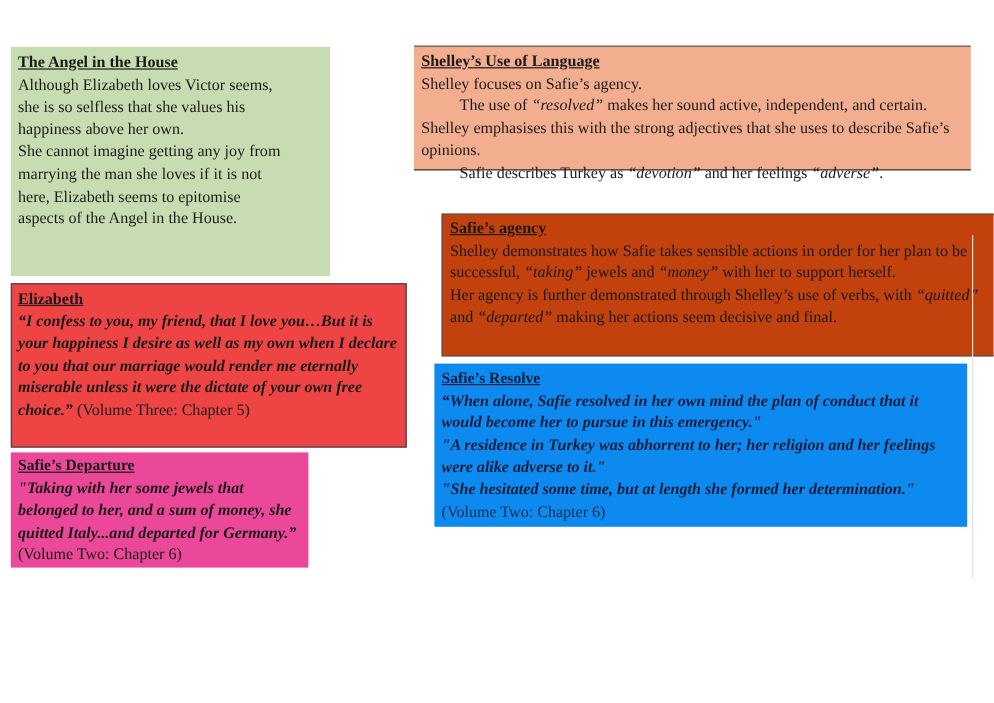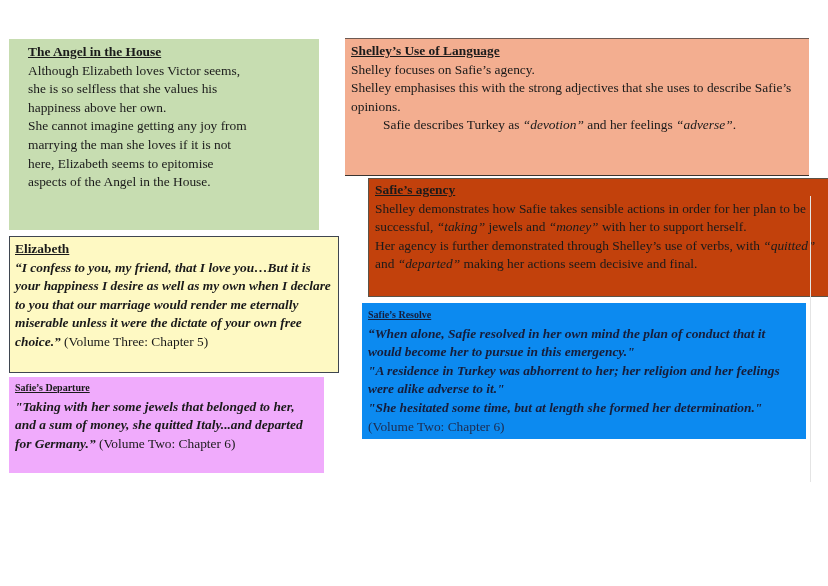--- a/index.html
+++ b/index.html
@@ -20,45 +20,45 @@
       box-sizing: border-box;
       font-size: 13.4px;
       line-height: 18.6px;
       padding: 3px 6px 3px 6px;
     }
     .title {
       font-weight: bold;
       text-decoration: underline;
       display: block;
     }
-    .title.small { font-size: 10px; }
+    .title.small { font-size: 13px; }
     .line { display: block; }
     .indent { padding-left: 32px; }
     .q { font-weight: bold; font-style: italic; }
     .cite { font-weight: normal; }
     em { font-style: italic; }
 
     #box-angel {
-      left: 9px; top: 39px; width: 310px; height: 191px;
+      left: 9px; top: 39px; width: 266px; height: 191px;
       background: #c7ddb1;
-      padding: 4px 19px;
+      padding: 4px 6px;
     }
     #box-elizabeth {
       left: 9px; top: 236px; width: 330px; height: 137px;
-      background: #fef9c3;
+      background: #ef4444;
       border: 1.5px solid #3f4650;
       padding: 3px 5px;
     }
     #box-departure {
-      left: 9px; top: 377px; width: 315px; height: 96px;
-      background: #f0abfc;
+      left: 9px; top: 377px; width: 248px; height: 96px;
+      background: #ec4899;
       padding: 2px 6px;
     }
     #box-language {
-      left: 345px; top: 38px; width: 464px; height: 138px;
+      left: 345px; top: 38px; width: 464px; height: 104px;
       background: #f3ae90;
       border-top: 1.5px solid #6d5a52;
       border-bottom: 1.5px solid #3a3430;
       padding: 3px 6px;
     }
     #box-agency {
       left: 346px; top: 178px; width: 463px; height: 119px;
       background: #c2410c;
       border: 1.5px solid #5b5347;
       padding: 2px 6px;
@@ -97,20 +97,21 @@
 </div>
 
 <div class="box" id="box-departure">
   <span class="title small">Safie’s Departure</span>
   <span><span class="q">"Taking with her some jewels that belonged to her, and a sum of money, she quitted Italy...and departed for Germany.”</span><span class="cite"> (Volume Two: Chapter 6)</span></span>
 </div>
 
 <div class="box" id="box-language">
   <span class="title">Shelley’s Use of Language</span>
   <span class="line">Shelley focuses on Safie’s agency.</span>
+  <span class="line indent"><span>The use of </span><em>“resolved”</em><span> makes her sound active, independent, and certain.</span></span>
   <span class="line">Shelley emphasises this with the strong adjectives that she uses to describe Safie’s opinions.</span>
   <span class="line indent"><span>Safie describes Turkey as </span><em>“devotion”</em><span> and her feelings </span><em>“adverse”</em><span>.</span></span>
 </div>
 
 <div class="box" id="box-agency">
   <span class="title">Safie’s agency</span>
   <span class="line"><span>Shelley demonstrates how Safie takes sensible actions in order for her plan to be successful, </span><em>“taking”</em><span> jewels and </span><em>“money”</em><span> with her to support herself.</span></span>
   <span class="line"><span>Her agency is further demonstrated through Shelley’s use of verbs, with </span><em>“quitted”</em><span> and </span><em>“departed”</em><span> making her actions seem decisive and final.</span></span>
 </div>
 

